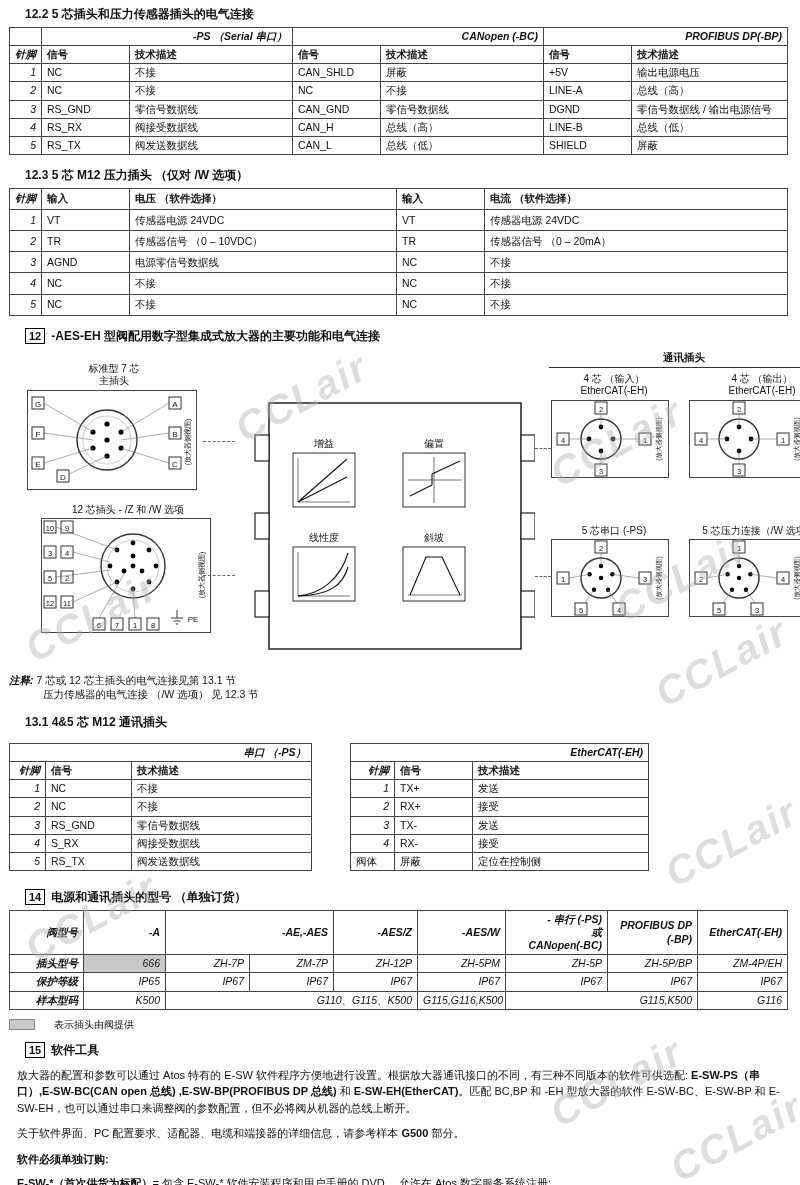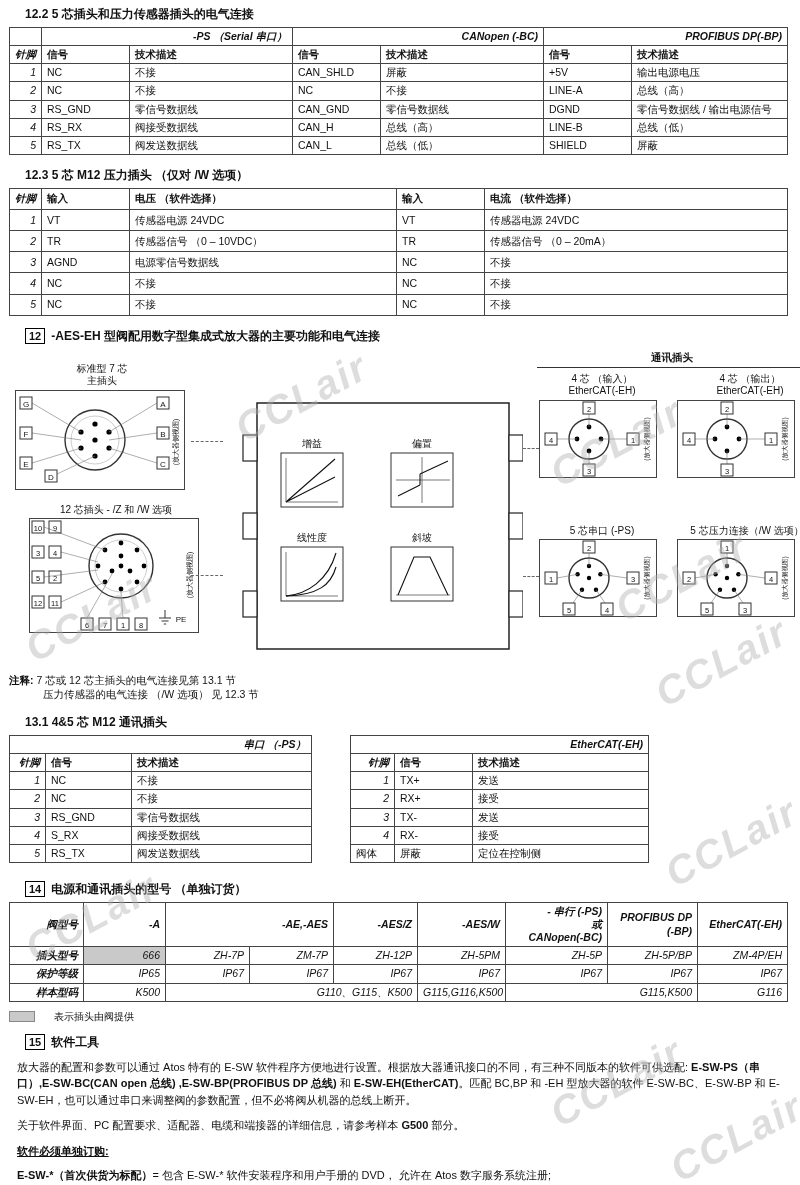--- a/index.html
+++ b/index.html
@@ -14,26 +14,26 @@
   .sec { font-size:12px; font-weight:bold; margin:0 0 4px 16px; }
   .sec.mt { margin-top:12px; }
   .numbox { display:inline-block; border:1.5px solid #000; padding:0 3px; margin-right:6px; font-size:11px; line-height:14px; }
 
   table { border-collapse:collapse; table-layout:fixed; width:778px; font-size:10.5px; }
   td { border:1px solid #444; padding:2px 5px; vertical-align:middle; white-space:pre-line; overflow:hidden; line-height:1.25; }
   td.c { text-align:right;font-style:italic; }
   td.b { font-weight:bold; }
   td.grey { background:#c9c9c9; }
   table.tall td { padding:3.5px 5px; }
-  table.small { width:auto; }
+  table.small { width:auto;margin-top:8px; }
 
   .tbl-pair { display:flex; gap:38px; margin-top:2px; }
 
   
-  .diagram { position:relative; height:316px; margin:4px 0 2px 4px; font-size:9px; }
+  .diagram { position:relative; height:316px; margin:4px 0 2px 16px; font-size:9px; }
   .dwrap { position:absolute; }
   .ct { font-size:10px; font-weight:normal; text-align:center; line-height:1.25; margin-bottom:2px; }
   .dash { position:absolute; border-top:1px dashed #666; height:0; }
   .commline { position:absolute; left:524px; top:2px; width:270px; border-bottom:1px solid #333; text-align:center; font-weight:bold; font-size:10.5px; padding-bottom:2px; }
   svg text { font-family:"Liberation Sans","DejaVu Sans",sans-serif; fill:#111; }
   svg .ln { stroke:#777; stroke-width:0.6; }
   svg .sq { fill:none; stroke:#333; stroke-width:1; }
 
   .notes { font-size:10.5px; margin:8px 0 0 0; line-height:1.4; }
   .notes .ind { margin-left:34px; }
@@ -450,21 +450,21 @@
       </svg>
     </div>
 
     <div class="dash" style="left:178px;top:92px;width:32px;"></div>
     <div class="dash" style="left:178px;top:226px;width:32px;"></div>
     <div class="dash" style="left:510px;top:99px;width:16px;"></div>
     <div class="dash" style="left:510px;top:227px;width:16px;"></div>
   </div>
 
   <div class="notes">
-    <div><span style="font-weight: bold;">注释:  </span><span>7 芯或 12 芯主插头的电气连接见第 13.1 节</span></div>
+    <div><span style="font-weight: bold; font-style: italic;">注释:  </span><span>7 芯或 12 芯主插头的电气连接见第 13.1 节</span></div>
     <div class="ind"><span>压力传感器的电气连接 （/W 选项） 见 12.3 节</span></div>
   </div>
 
   <div class="sec mt">13.1  4&amp;5 芯 M12 通讯插头</div>
   <div class="tbl-pair">
     <table class="small" style="width:302px;">
       <colgroup>
           <col style="width:36px">
           <col style="width:86px">
           <col style="width:180px">
@@ -614,19 +614,19 @@
     <span class="legendbox"></span>
     <span>表示插头由阀提供</span>
   </div>
 
   <div class="sec" style="margin-top:10px;">
     <span class="numbox">15</span><span>软件工具</span>
   </div>
   <div class="sw">
     <p><span>放大器的配置和参数可以通过 Atos 特有的 E-SW 软件程序方便地进行设置。根据放大器通讯接口的不同，有三种不同版本的软件可供选配: </span><span style="font-weight: bold;">E-SW-PS（串口）,</span><span style="font-weight: bold;">E-SW-BC(CAN open 总线) ,</span><span style="font-weight: bold;">E-SW-BP(PROFIBUS DP 总线)</span><span> 和 </span><span style="font-weight: bold;">E-SW-EH(EtherCAT)</span><span>。匹配 BC,BP 和 -EH 型放大器的软件 E-SW-BC、E-SW-BP 和 E-SW-EH，也可以通过串口来调整阀的参数配置，但不必将阀从机器的总线上断开。</span></p>
     <p class="gap"><span>关于软件界面、PC 配置要求、适配器、电缆和端接器的详细信息，请参考样本 </span><span style="font-weight: bold;">G500</span><span> 部分。</span></p>
-    <p class="gap"><span style="font-weight: bold; text-decoration: underline;">软件必须单独订购:</span></p>
+    <p class="gap"><span style="font-weight: bold;">软件必须单独订购:</span></p>
     <p><span style="font-weight: bold;">E-SW-*（首次供货为标配）</span><span>= 包含 E-SW-* 软件安装程序和用户手册的 DVD， 允许在 Atos 数字服务系统注册;</span></p>
     <p><span style="font-weight: bold;">E-SW-*-N(后续供货方可选配置)</span><span>= 同上， 但不允许在 Atos 首次供货为标配。</span></p>
 
   </div>
 
 </div>
 
 </body></html>

